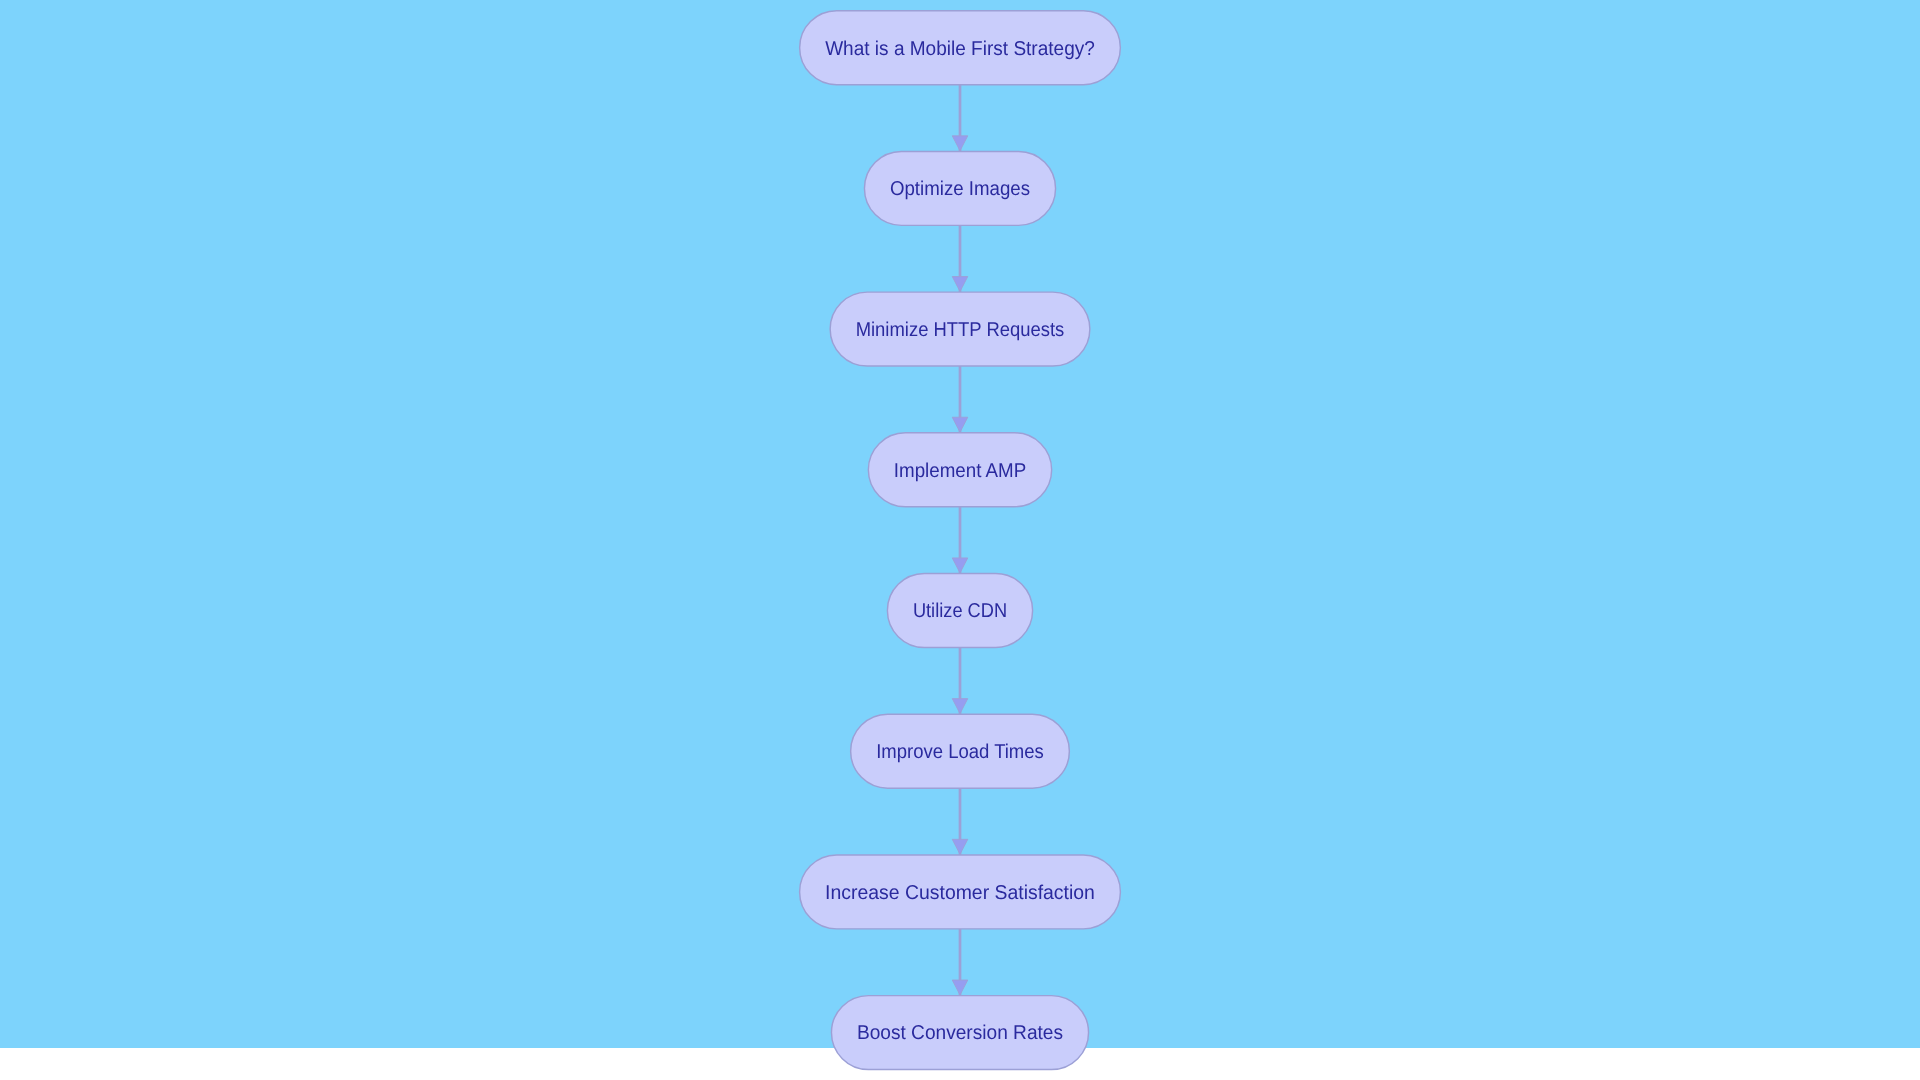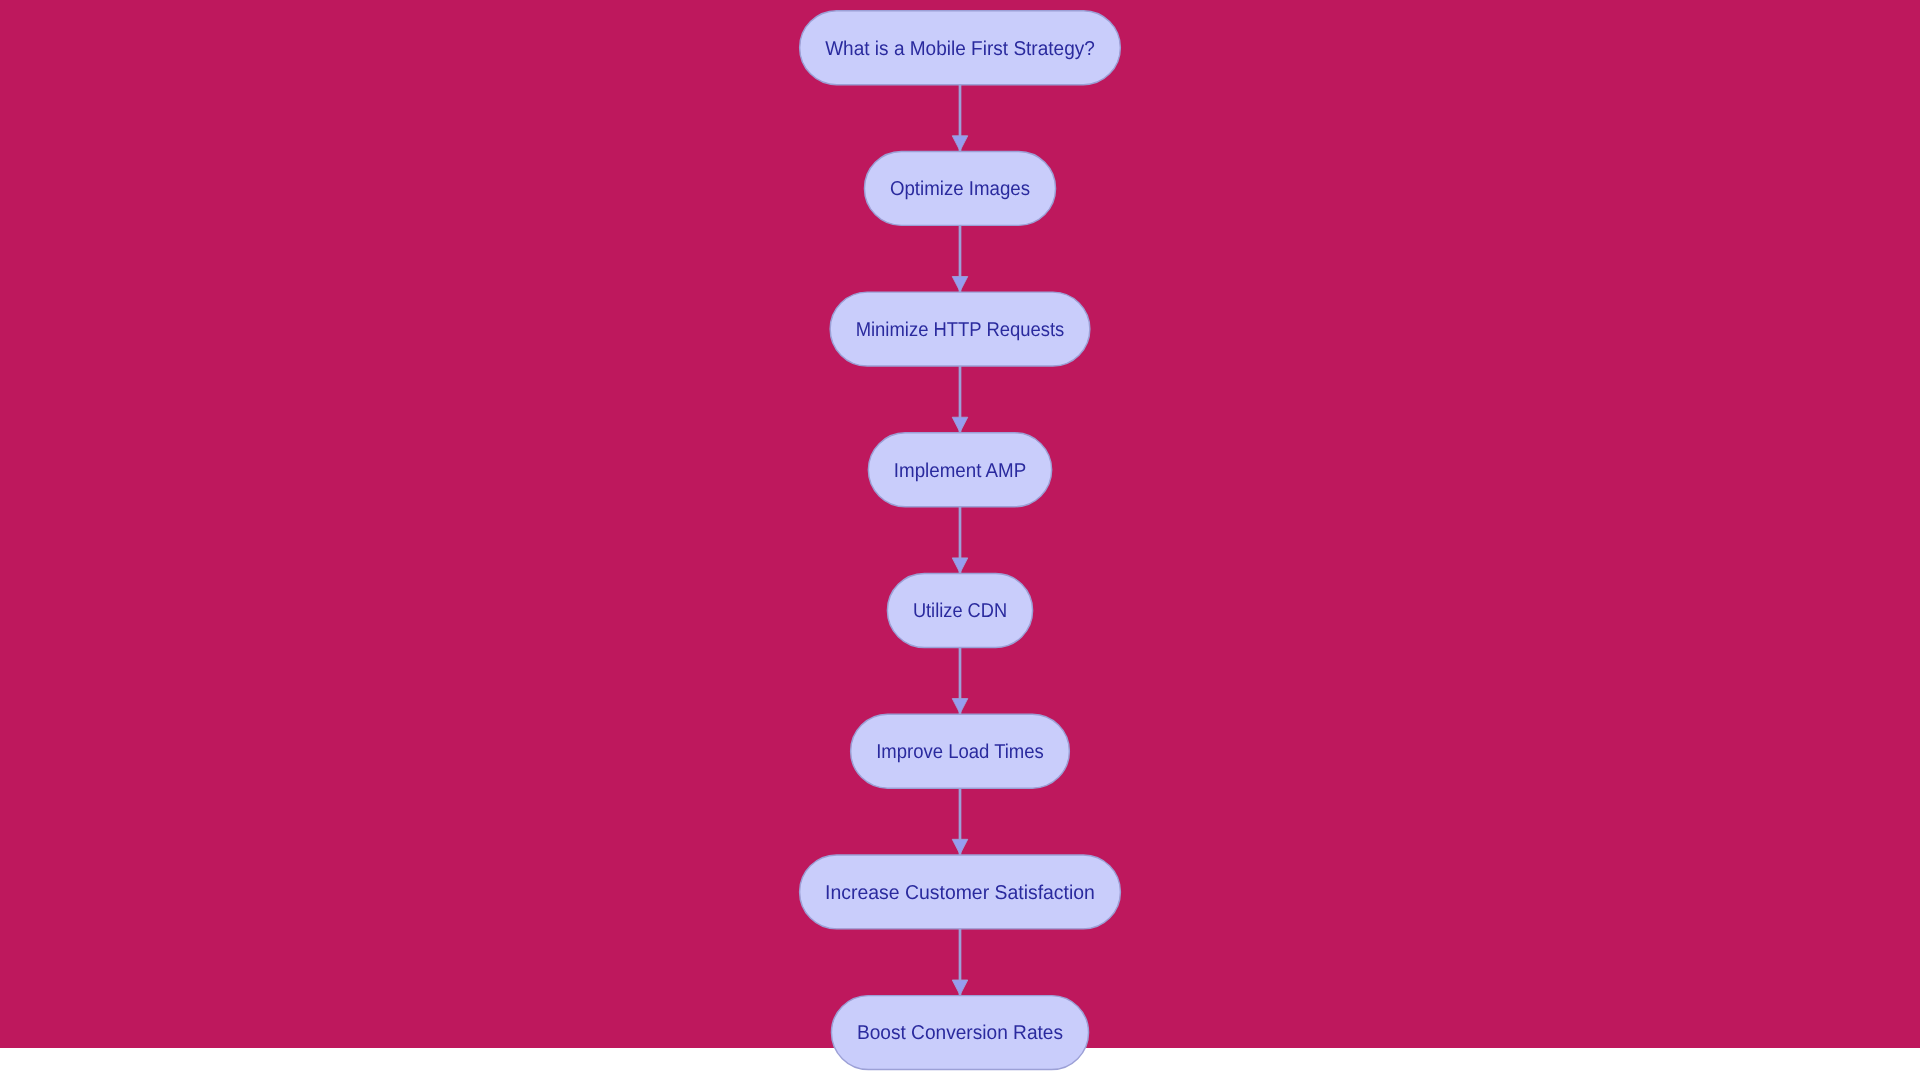--- a/index.html
+++ b/index.html
@@ -8,21 +8,21 @@
     padding: 0;
     width: 1920px;
     height: 1080px;
     background: #ffffff;
     overflow: hidden;
   }
   #flowchart-root {
     position: relative;
     width: 1920px;
     height: 1048px;
-    background: #be185d;
+    background: #7dd3fc;
   }
   svg.flow-svg {
     display: block;
     width: 1920px;
     height: 1080px;
   }
   text.node-label {
     font-family: "Liberation Sans", sans-serif;
     font-size: 20px;
     font-weight: 400;

